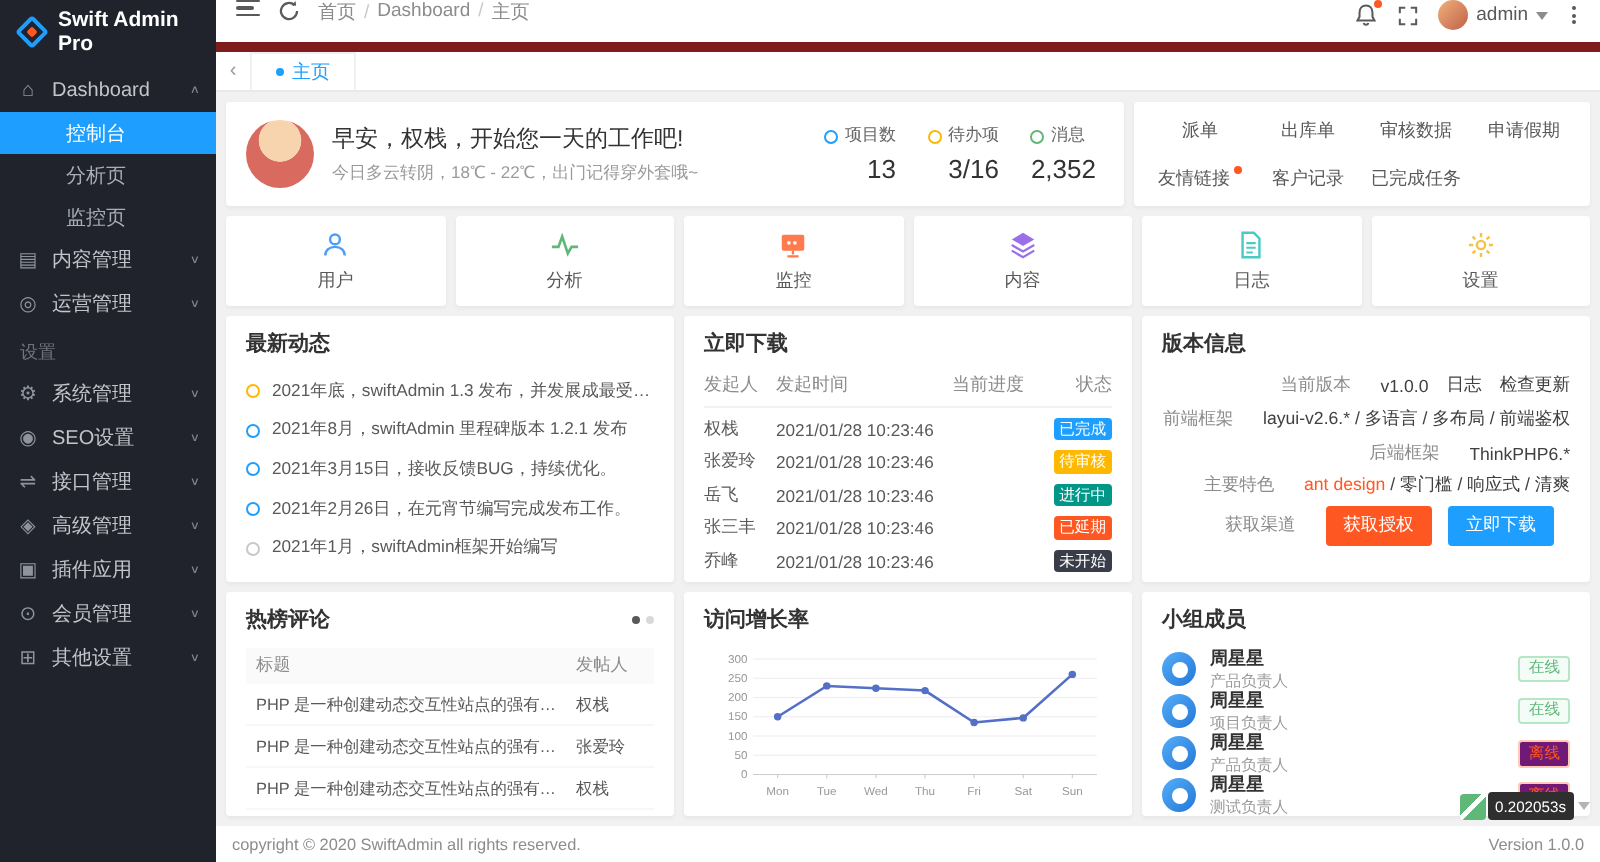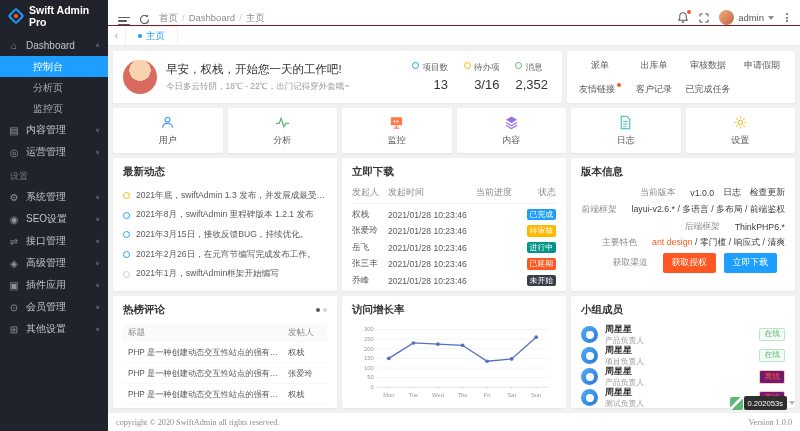--- a/index.html
+++ b/index.html
@@ -18,21 +18,21 @@
   .nav-item .ic { width:12px; text-align:center; font-size:10px; color:#8F939B; flex:none; }
   .nav-item .lbl { flex:1; white-space:nowrap; overflow:hidden; }
   .nav-item .chev { font-size:7px; color:#80848C; transform:scaleY(.8); }
   .sub-item { height:21px; display:flex; align-items:center; padding-left:33px; font-size:10px; color:#A9ADB5; cursor:pointer; }
   .sub-item.active { background:#1E9FFF; color:#fff; }
   .section-label { padding:7px 10px 3px; font-size:9px; color:#6F737C; }
 
   
   .main { flex:1; display:flex; flex-direction:column; min-width:0; }
 
-  .topbar { height:26px; background:#fff; border-bottom:1px solid #7f1d1d; display:flex; align-items:flex-end; padding:0 10px; gap:9px; flex:none; }
+  .topbar { height:26px; background:#fff; border-bottom:5px solid #7f1d1d; display:flex; align-items:flex-start; padding:0 10px; gap:9px; flex:none; }
   .burger { width:12px; display:flex; flex-direction:column; gap:2px; cursor:pointer; }
   .burger i { height:1.4px; background:#595959; border-radius:1px; }
   .burger i:nth-child(2){ width:9px; }
   .tb-icon { display:flex; align-items:center; cursor:pointer; }
   .breadcrumb { display:flex; font-size:9.5px; color:#8c8c8c; gap:4px; }
   .crumb { cursor:pointer; }
   .crumb:not(:last-child)::after { content:"/"; color:#c9c9c9; margin-left:4px; }
   .tb-right { margin-left:auto; display:flex; align-items:center; gap:10px; }
   .bell-wrap { position:relative; cursor:pointer; display:flex; }
   .bell-dot { position:absolute; top:-1px; right:-2px; width:4px; height:4px; background:#FF5722; border-radius:50%; }
@@ -54,21 +54,21 @@
   .card { background:#fff; border-radius:2px; box-shadow:0 1px 2px rgba(0,0,0,.05); overflow:hidden; }
 
   
   .greeting-card { flex:1; display:flex; align-items:center; padding:7px 10px; gap:9px; }
   .g-avatar { width:34px; height:34px; border-radius:50%; flex:none;
     background:radial-gradient(circle at 50% 30%, #f7d3ae 0 36%, #d96a5f 37% 100%); }
   .g-title { font-size:11.5px; color:#333; margin-bottom:4px; }
   .g-sub { font-size:8.5px; color:#9a9a9a; }
   .g-stats { margin-left:auto; display:flex; gap:16px; padding-right:4px; }
   .stat { text-align:center; }
-  .s-label { display:flex; align-items:flex-start; gap:3px; font-size:8.5px; color:#666; }
+  .s-label { display:flex; align-items:center; gap:3px; font-size:8.5px; color:#666; }
   .s-dot { width:7px; height:7px; border-radius:50%; border:1.5px solid #1E9FFF; background:#fff; }
   .s-value { font-size:13px; color:#333; margin-top:3px; text-align:right; }
   .links-card { flex:none; width:228px; display:grid; grid-template-columns:repeat(4,1fr); align-content:center; row-gap:11px; padding:4px 6px; }
   .q-link { font-size:9px; color:#595959; text-align:center; cursor:pointer; white-space:nowrap; position:relative; }
   .q-link .rdot { display:inline-block; width:4px; height:4px; background:#FF5722; border-radius:50%; vertical-align:top; margin-left:2px; }
 
   
   .shortcut { flex:1; display:flex; flex-direction:column; align-items:center; justify-content:center; gap:4px; cursor:pointer; }
   .sc-icon { height:16px; display:flex; align-items:center; }
   .sc-label { font-size:9px; color:#595959; }
@@ -108,21 +108,21 @@
 
   .member { display:flex; align-items:center; gap:7px; height:22px; }
   .m-avatar { width:17px; height:17px; border-radius:50%; flex:none; position:relative; background:linear-gradient(135deg,#55AEF7,#2377D8); }
   .m-avatar::after { content:""; position:absolute; left:4.5px; top:5px; width:8px; height:8px; border-radius:50%; background:#fff; }
   .m-name { font-size:9px; color:#333; font-weight:bold; line-height:1.2; }
   .m-role { font-size:7.8px; color:#9a9a9a; line-height:1.2; margin-top:1px; }
   .tag { margin-left:auto; font-size:7.8px; padding:1.5px 4px; border-radius:2px; border:1px solid #ddd; color:#999; line-height:1.1; }
   .tag.online { color:#5FB878; border-color:#b7e6c5; background:#f4fcf7; }
   .tag.offline { color:#FF5722; border-color:#ffc9b6; background:#701a75; }
 
-  .footer { height:18px; background:#fff; display:flex; align-items:center; justify-content:space-between; padding:0 8px; font-size:8.2px; color:#8c8c8c; flex:none;font-family:Liberation Serif, serif; }
+  .footer { height:18px; background:#fff; display:flex; align-items:center; justify-content:space-between; padding:0 8px; font-size:8.2px; color:#8c8c8c; flex:none; }
 
   .perf-badge { position:absolute; right:5px; bottom:21px; display:flex; align-items:center; z-index:5; }
   .perf-leaf { width:13px; height:13px; border-radius:2px; background:linear-gradient(135deg,#5FB878 42%,#fff 42% 54%,#5FB878 54%); }
   .perf-text { background:#2f2f2f; color:#fff; font-size:7.6px; padding:2.5px 4px; border-radius:2px; margin-left:1px; }
   .perf-caret { width:0; height:0; border-left:3px solid transparent; border-right:3px solid transparent; border-top:4px solid #b5b5b5; margin-left:2px; }
 
   svg { display:block; }
 </style>
 </head>
 <body>

